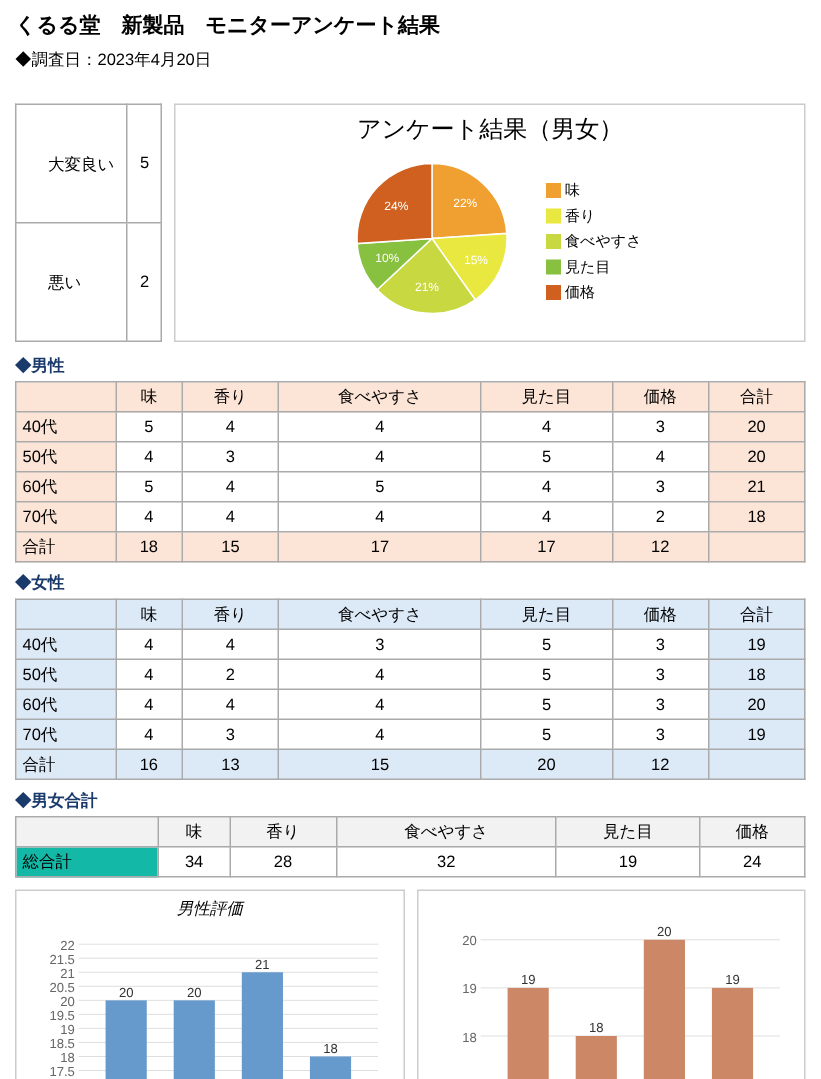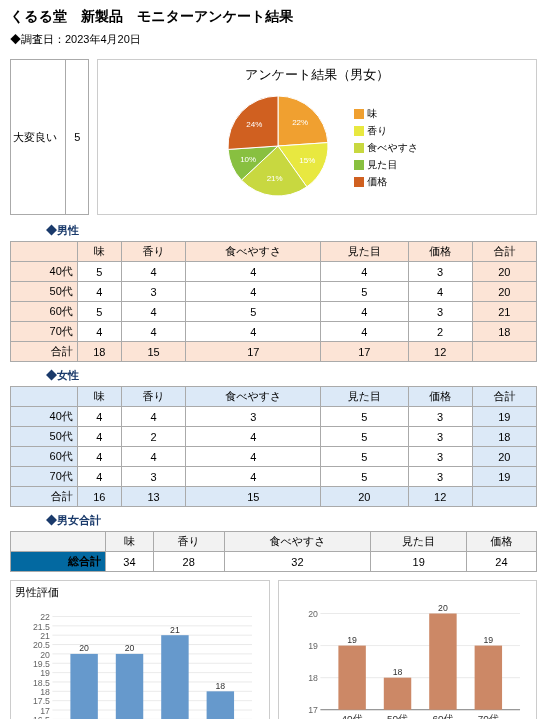--- a/index.html
+++ b/index.html
@@ -12,50 +12,50 @@
       padding: 8px 10px;
     }
     h1.page-title {
       text-align: left;
       font-size: 14px;
       font-weight: bold;
       margin-bottom: 6px;
     }
     .survey-date {
       font-size: 11px;
-      margin-bottom: 12px;
+      margin-bottom: 22px;
     }
     .top-section {
       display: flex;
       gap: 8px;
       margin-bottom: 8px;
     }
     .scale-table {
       border-collapse: collapse;
       font-size: 11px;
       flex-shrink: 0;
     }
     .scale-table td {
       border: 1px solid #aaa;
       padding: 2px 8px;
       text-align: center;
     }
     .scale-table td:first-child {
       text-align: left;
-      padding-left: 2px;
+      padding-left: 21px;
     }
     .pie-box {
       border: 1px solid #ccc;
       flex: 1;
       padding: 6px;
       text-align: center;
       position: relative;
     }
     .pie-title {
-      font-size: 13px;
+      font-size: 16px;
       margin-bottom: 4px;
     }
     .pie-area {
       display: flex;
       align-items: center;
       justify-content: center;
       gap: 8px;
     }
     .pie-legend {
       font-size: 10px;
@@ -73,90 +73,94 @@
       width: 10px;
       height: 10px;
       flex-shrink: 0;
     }
     .section-label {
       font-size: 11px;
       font-weight: bold;
       color: #1a3a6b;
       margin-bottom: 3px;
       margin-top: 6px;
-      margin-left: 36px;
     }
     .data-table {
       border-collapse: collapse;
       width: 100%;
       font-size: 11px;
       margin-bottom: 4px;
     }
     .data-table th, .data-table td {
       border: 1px solid #aaa;
       padding: 2px 4px;
       text-align: center;
     }
     .data-table th {
       background: #fce4d6;
       font-weight: normal;
     }
     .data-table td:first-child {
       background: #fce4d6;
-      text-align: right;
+      text-align: left;
     }
     .data-table tr.total-row td {
       background: #fce4d6;
       font-weight: normal;
     }
     .female-table th {
       background: #dce9f7;
     }
     .female-table td:first-child {
       background: #dce9f7;
     }
     .female-table tr.total-row td {
       background: #dce9f7;
     }
     .combined-table th {
       background: #f2f2f2;
     }
     .combined-table td:first-child {
-      background: #0369a1;
-      font-weight: bold;
+      background: #14b8a6;
     }
     .charts-row {
       display: flex;
       gap: 8px;
       margin-top: 8px;
     }
     .bar-chart-box {
       flex: 1;
       border: 1px solid #ccc;
       padding: 4px;
       position: relative;
     }
     .bar-chart-title {
+      text-align: center;
       font-size: 11px;
       margin-bottom: 4px;
+      font-style: italic;
     }
   </style>
 </head>
 <body>
 
 <h1 class="page-title">くるる堂　新製品　モニターアンケート結果</h1>
 
 <div class="survey-date">◆調査日：2023年4月20日</div>
 
 <div class="top-section">
   <table class="scale-table">
     <tbody id="scale-tbody">
         <tr>
           <td>大変良い</td>
           <td>5</td>
+        </tr>
+        <tr>
+          <td>悪い</td>
+          <td>2</td>
         </tr>
       </tbody>
   </table>
 
   <div class="pie-box">
     <div class="pie-title">アンケート結果（男女）</div>
     <div class="pie-area">
       <svg width="130" height="120" viewBox="0 0 130 120" id="pie-svg">
           <path d="M62,58 L62,8 A50,50 0 0,1 111.88343845952696,54.58787933176645 Z" fill="#f0a030" stroke="#fff" stroke-width="1"></path>
           <text x="84.18297715460626" y="37.24783116096097" text-anchor="middle" font-size="8" fill="#fff">22%</text>

